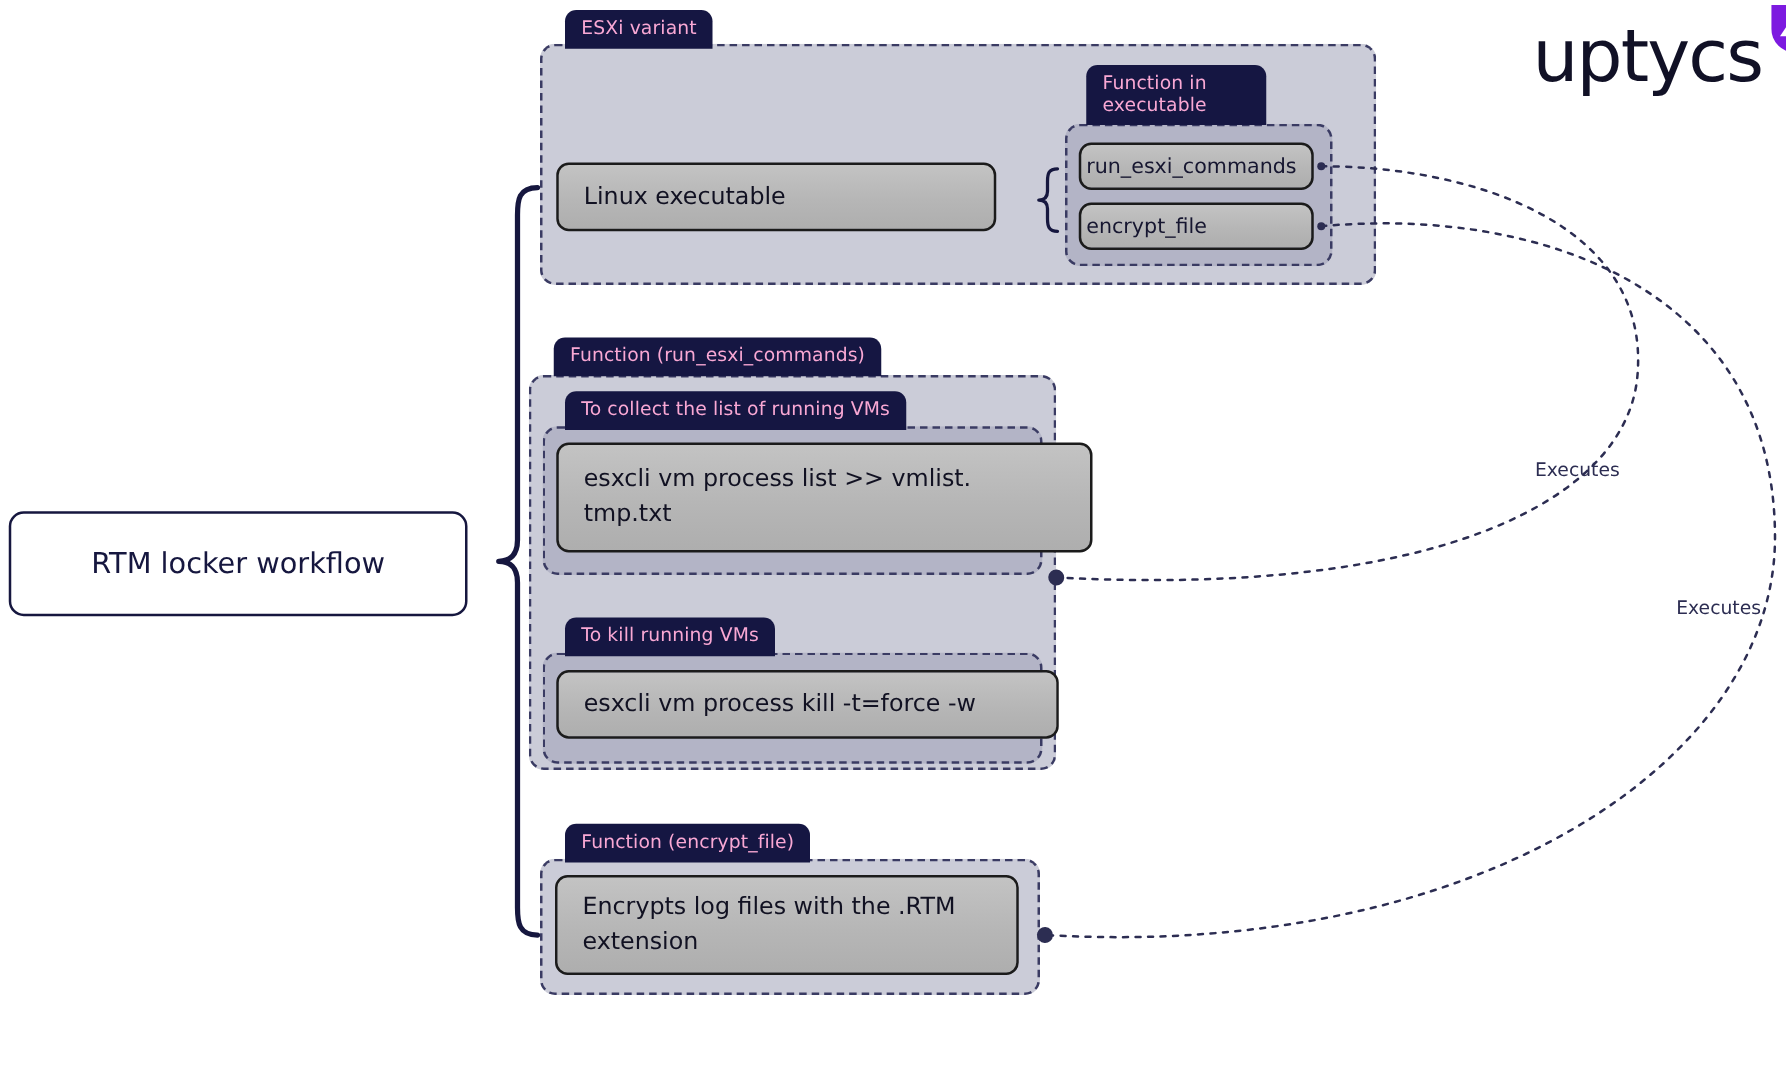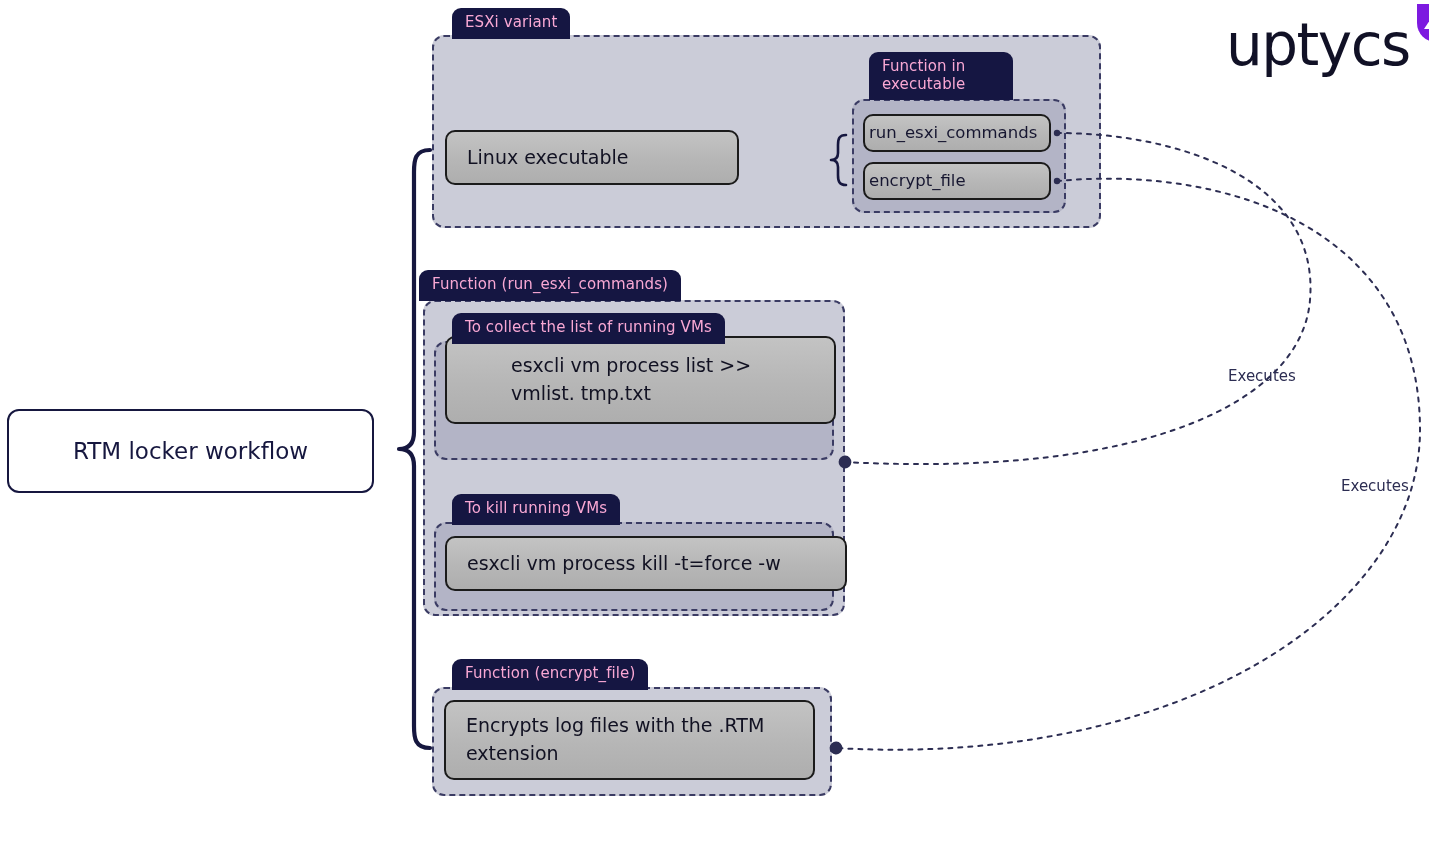--- a/index.html
+++ b/index.html
@@ -148,21 +148,21 @@
            C414,444 408,449 399,449
            C408,449 414,454 414,466
            L414,726
            C414,738 415,748 430,748" fill="none" stroke="#16173f" stroke-width="4.2" stroke-linecap="round" stroke-linejoin="round"></path>
 </svg>
 
 <div class="tab" style="left:452px; top:8px;">ESXi variant</div>
 
 <div class="group-outer" style="left:432px; top:35px; width:665px; height:189px;"></div>
 
-<div class="box" style="left:445px; top:130px; width:294px; height:55px;">
+<div class="box" style="left:445px; top:130px; width:352px; height:55px;">
   <span class="box-text">Linux executable</span>
 </div>
 
 <svg class="overlay" style="z-index:5;">
   <path d="M846,135
            C839,135 838,139 838,145
            L838,153
            C838,158 835,160 831,160
            C835,160 838,162 838,167
            L838,175
@@ -175,29 +175,29 @@
 <div class="group-inner" style="left:852px; top:99px; width:210px; height:110px;"></div>
 
 <div class="box" style="left:863px; top:114px; width:188px; height:38px;">
   <span class="box-text small">run_esxi_commands</span>
 </div>
 
 <div class="box" style="left:863px; top:162px; width:188px; height:38px;">
   <span class="box-text small">encrypt_file</span>
 </div>
 
-<div class="tab" style="left:419px; top:270px;">Function (run_esxi_commands)</div>
+<div class="tab" style="left:443px; top:270px;">Function (run_esxi_commands)</div>
 
 <div class="group-outer" style="left:423px; top:300px; width:418px; height:312px;"></div>
 
 <div class="tab" style="left:452px; top:313px;">To collect the list of running VMs</div>
 
 <div class="group-inner" style="left:434px; top:341px; width:396px; height:115px;"></div>
 
-<div class="box" style="left:445px; top:336px; width:391px; height:88px;padding-left:44px;">
+<div class="box" style="left:445px; top:354px; width:429px; height:88px;">
   <span class="box-text">esxcli vm process list &gt;&gt; vmlist. tmp.txt</span>
 </div>
 
 <div class="tab" style="left:452px; top:494px;">To kill running VMs</div>
 
 <div class="group-inner" style="left:434px; top:522px; width:396px; height:85px;"></div>
 
 <div class="box" style="left:445px; top:536px; width:402px; height:55px;">
   <span class="box-text">esxcli vm process kill -t=force -w</span>
 </div>

